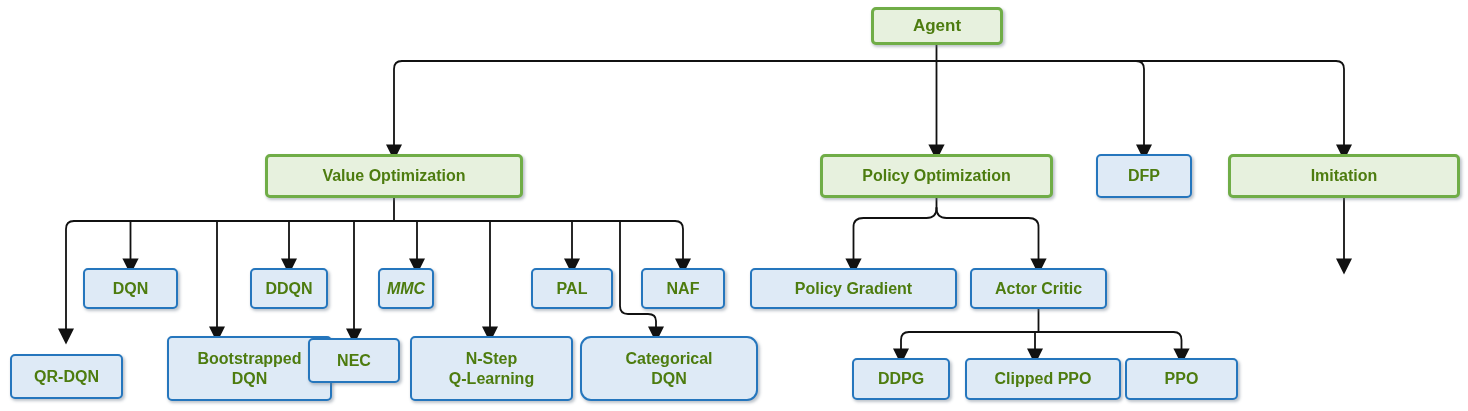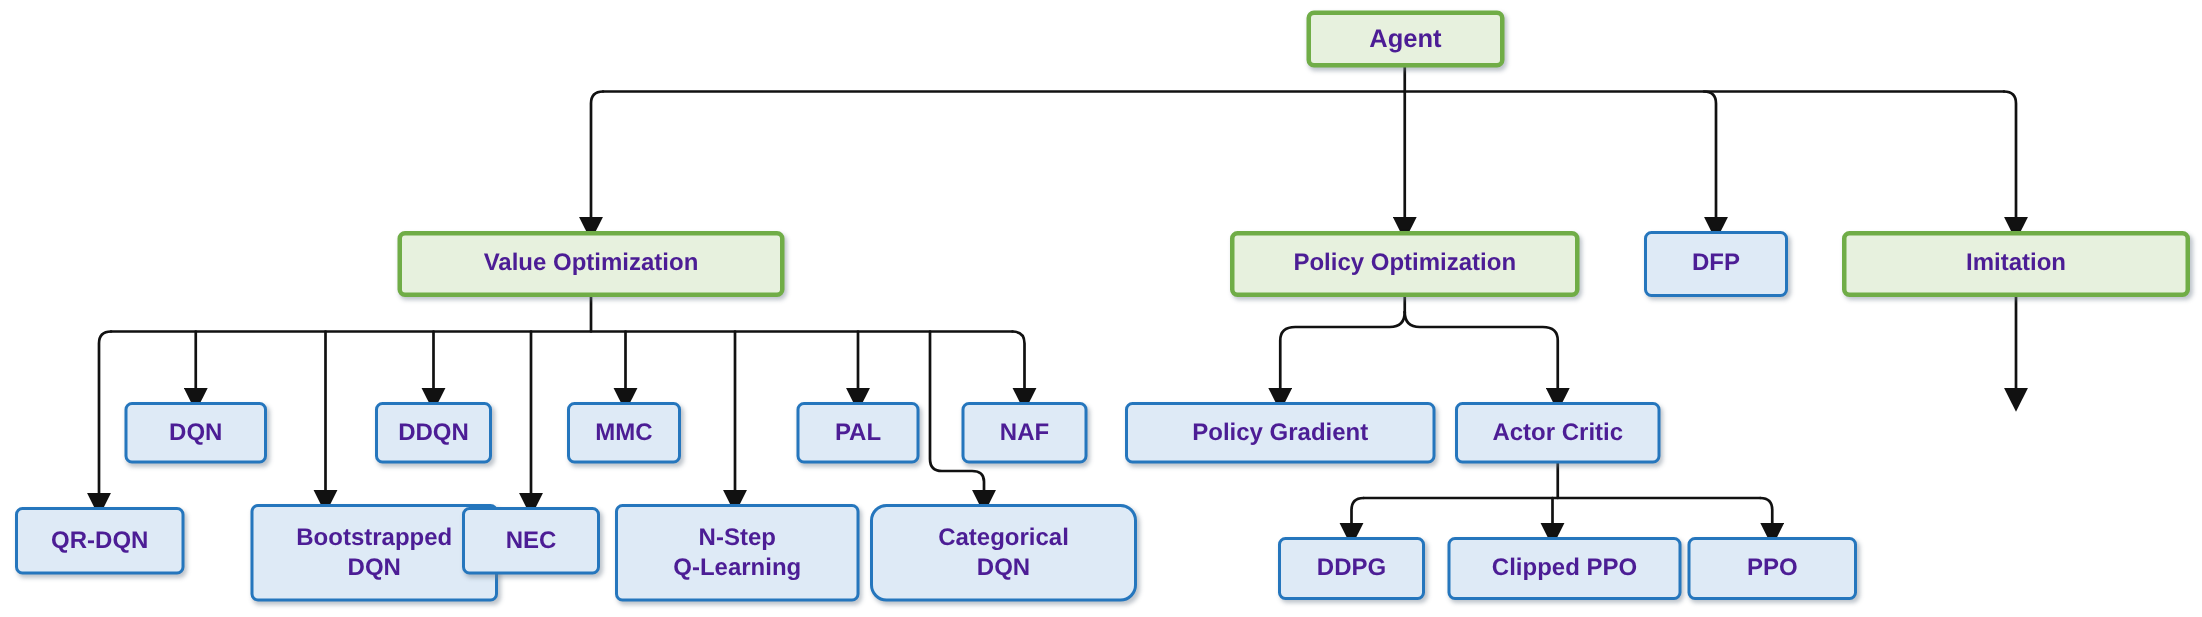--- a/index.html
+++ b/index.html
@@ -8,21 +8,21 @@
     width:1468px;height:411px;
     background:#ffffff;
     font-family:"Liberation Sans","DejaVu Sans",sans-serif;
     overflow:hidden;
   }
   #wires{position:absolute;left:0;top:0;width:1468px;height:411px;}
   .node{
     position:absolute;
     display:flex;align-items:center;justify-content:center;
     text-align:center;
-    font-weight:bold;color:#4c1d95;
+    font-weight:bold;color:#4d7c0f;
     border-radius:5px;
     white-space:pre-line;
     line-height:1.22;
     box-sizing:border-box;
     box-shadow:1.5px 2px 3px rgba(110,125,140,0.45);
   }
   .green{background:#E7F1DE;border:3px solid #70AD47;}
   .blue{background:#DEEAF6;border:2.5px solid #2576BD;}
   .fs17{font-size:17px;}
   .fs16{font-size:16px;}
@@ -79,27 +79,27 @@
 
   <div class="node green fs17" style="left:871px;top:7px;width:132px;height:38px;">Agent</div>
 
   <div class="node green fs16" style="left:265px;top:154px;width:258px;height:44px;">Value Optimization</div>
   <div class="node green fs16" style="left:820px;top:154px;width:233px;height:44px;">Policy Optimization</div>
   <div class="node blue fs16" style="left:1096px;top:154px;width:96px;height:44px;">DFP</div>
   <div class="node green fs16" style="left:1228px;top:154px;width:232px;height:44px;">Imitation</div>
 
   <div class="node blue fs16" style="left:83px;top:268px;width:95px;height:41px;">DQN</div>
   <div class="node blue fs16" style="left:250px;top:268px;width:78px;height:41px;text-align:center;">DDQN</div>
-  <div class="node blue fs16" style="left:378px;top:268px;width:76px;height:41px;">MMC</div>
+  <div class="node blue fs16" style="left:378px;top:268px;width:56px;height:41px;font-style:italic;">MMC</div>
   <div class="node blue fs16" style="left:531px;top:268px;width:82px;height:41px;">PAL</div>
   <div class="node blue fs16" style="left:641px;top:268px;width:84px;height:41px;">NAF</div>
   <div class="node blue fs16" style="left:750px;top:268px;width:207px;height:41px;">Policy Gradient</div>
   <div class="node blue fs16" style="left:970px;top:268px;width:137px;height:41px;">Actor Critic</div>
 
-  <div class="node blue fs16" style="left:10px;top:338px;width:113px;height:45px;">QR-DQN</div>
+  <div class="node blue fs16" style="left:10px;top:354px;width:113px;height:45px;">QR-DQN</div>
   <div class="node blue fs16" style="left:135px;top:336px;width:165px;height:65px;margin-left:32px;">Bootstrapped
 DQN</div>
   <div class="node blue fs16" style="left:308px;top:338px;width:92px;height:45px;">NEC</div>
   <div class="node blue fs16" style="left:410px;top:336px;width:163px;height:65px;">N-Step
 Q-Learning</div>
   <div class="node blue fs16" style="left:580px;top:336px;width:178px;height:65px;border-radius:11px;">Categorical
 DQN</div>
 
   <div class="node blue fs16" style="left:852px;top:358px;width:98px;height:42px;">DDPG</div>
   <div class="node blue fs16" style="left:965px;top:358px;width:156px;height:42px;">Clipped PPO</div>

